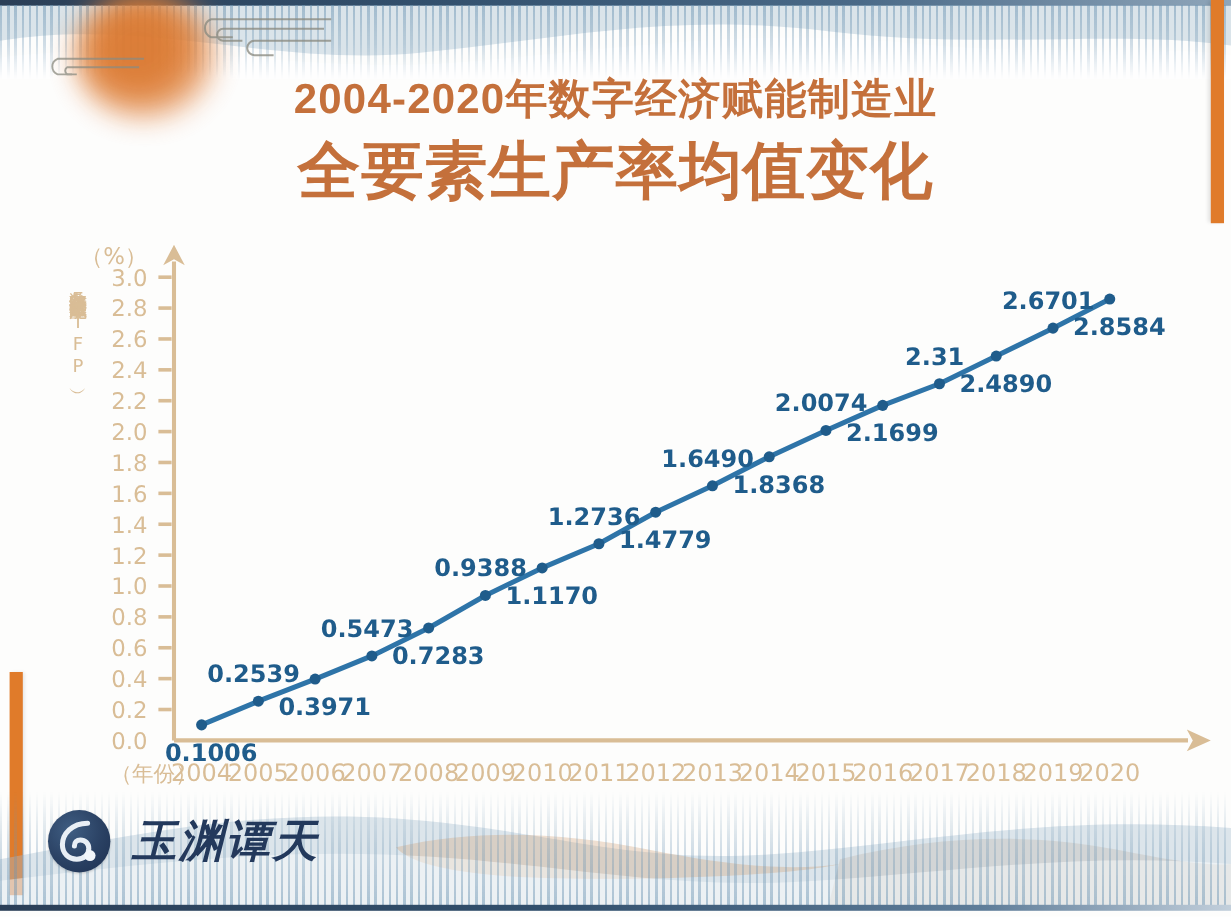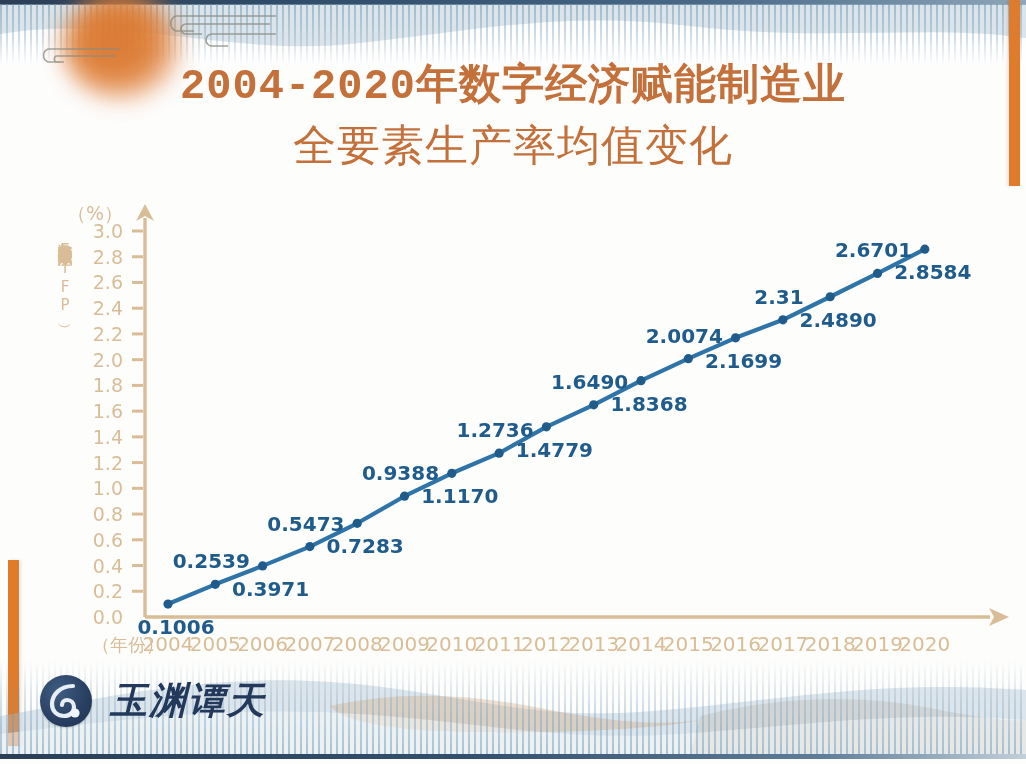--- a/index.html
+++ b/index.html
@@ -47,24 +47,24 @@
   .sun{position:absolute;left:62px;top:-8px;width:118px;height:108px;border-radius:50%;
     background:radial-gradient(ellipse at 45% 45%,#d9752c 0%,#dd7c33 42%,rgba(226,134,70,.55) 68%,rgba(232,160,110,0) 100%);
     filter:blur(11px);opacity:.95;}
 
   .cloud{position:absolute;pointer-events:none;}
   .cloud svg{display:block;}
 
   
   #title{position:absolute;left:0;right:0;top:62px;text-align:center;
     color:#c4703b;line-height:1.22;z-index:6;}
-  #title .l1{font-family:Liberation Mono, monospace;
-    font-size:42px;font-weight:700;letter-spacing:1px;display:block;}
+  #title .l1{font-family:Liberation Sans, sans-serif;
+    font-size:35px;font-weight:700;letter-spacing:1px;display:block;}
   #title .l2{font-family:"DejaVu Serif","Liberation Serif",serif;
-    font-size:43px;font-weight:400;letter-spacing:1px;display:block;margin-top:6px;}
+    font-size:52px;font-weight:700;letter-spacing:1px;display:block;margin-top:6px;}
 
   
   #chart{position:absolute;left:0;top:196px;width:1026px;height:470px;z-index:5;}
   #chart svg{display:block;}
 
   .ylabel-vert{
     position:absolute;left:46px;top:232px;width:26px;height:400px;
     color:#d9bd96;font-size:15px;letter-spacing:.5px;line-height:1.05;
     writing-mode:vertical-rl;text-orientation:upright;
     white-space:nowrap;z-index:6;font-family:"DejaVu Sans",sans-serif;

